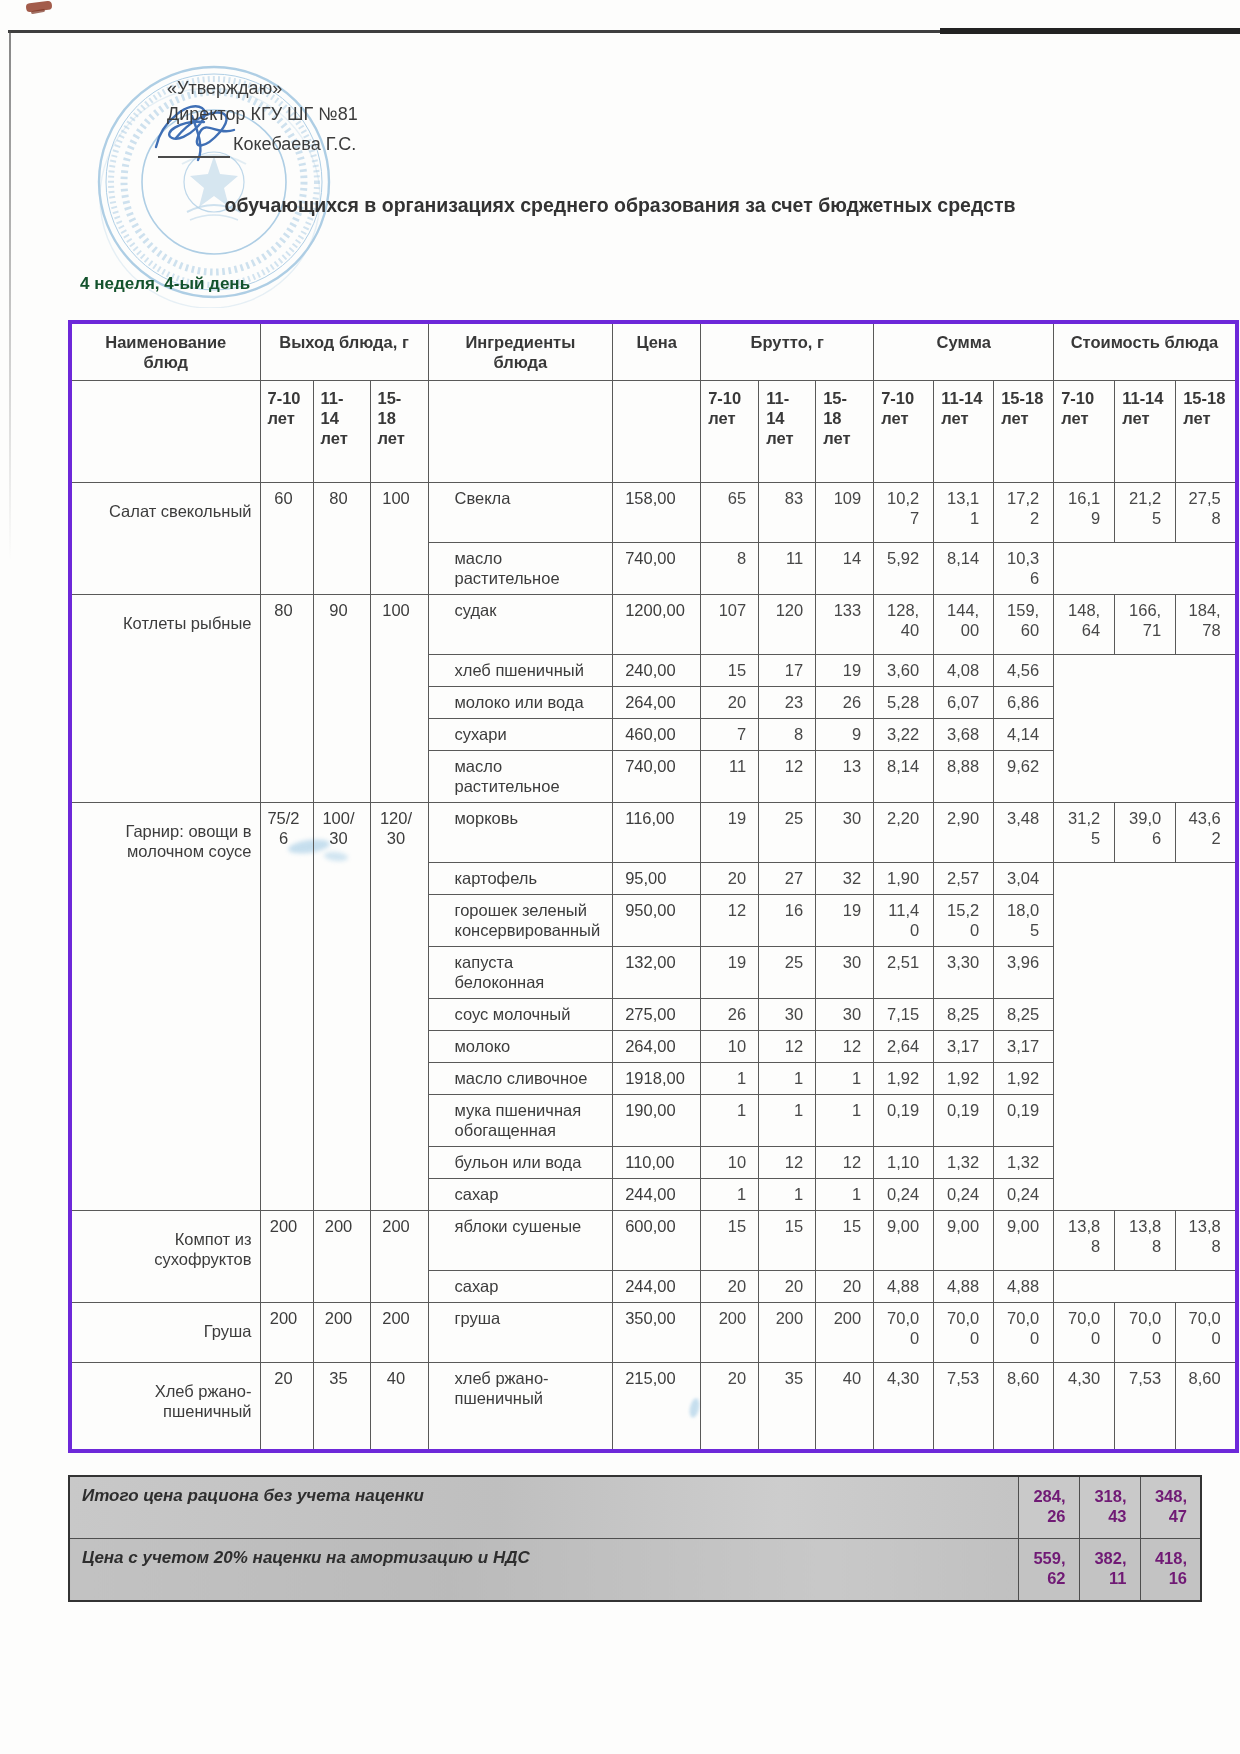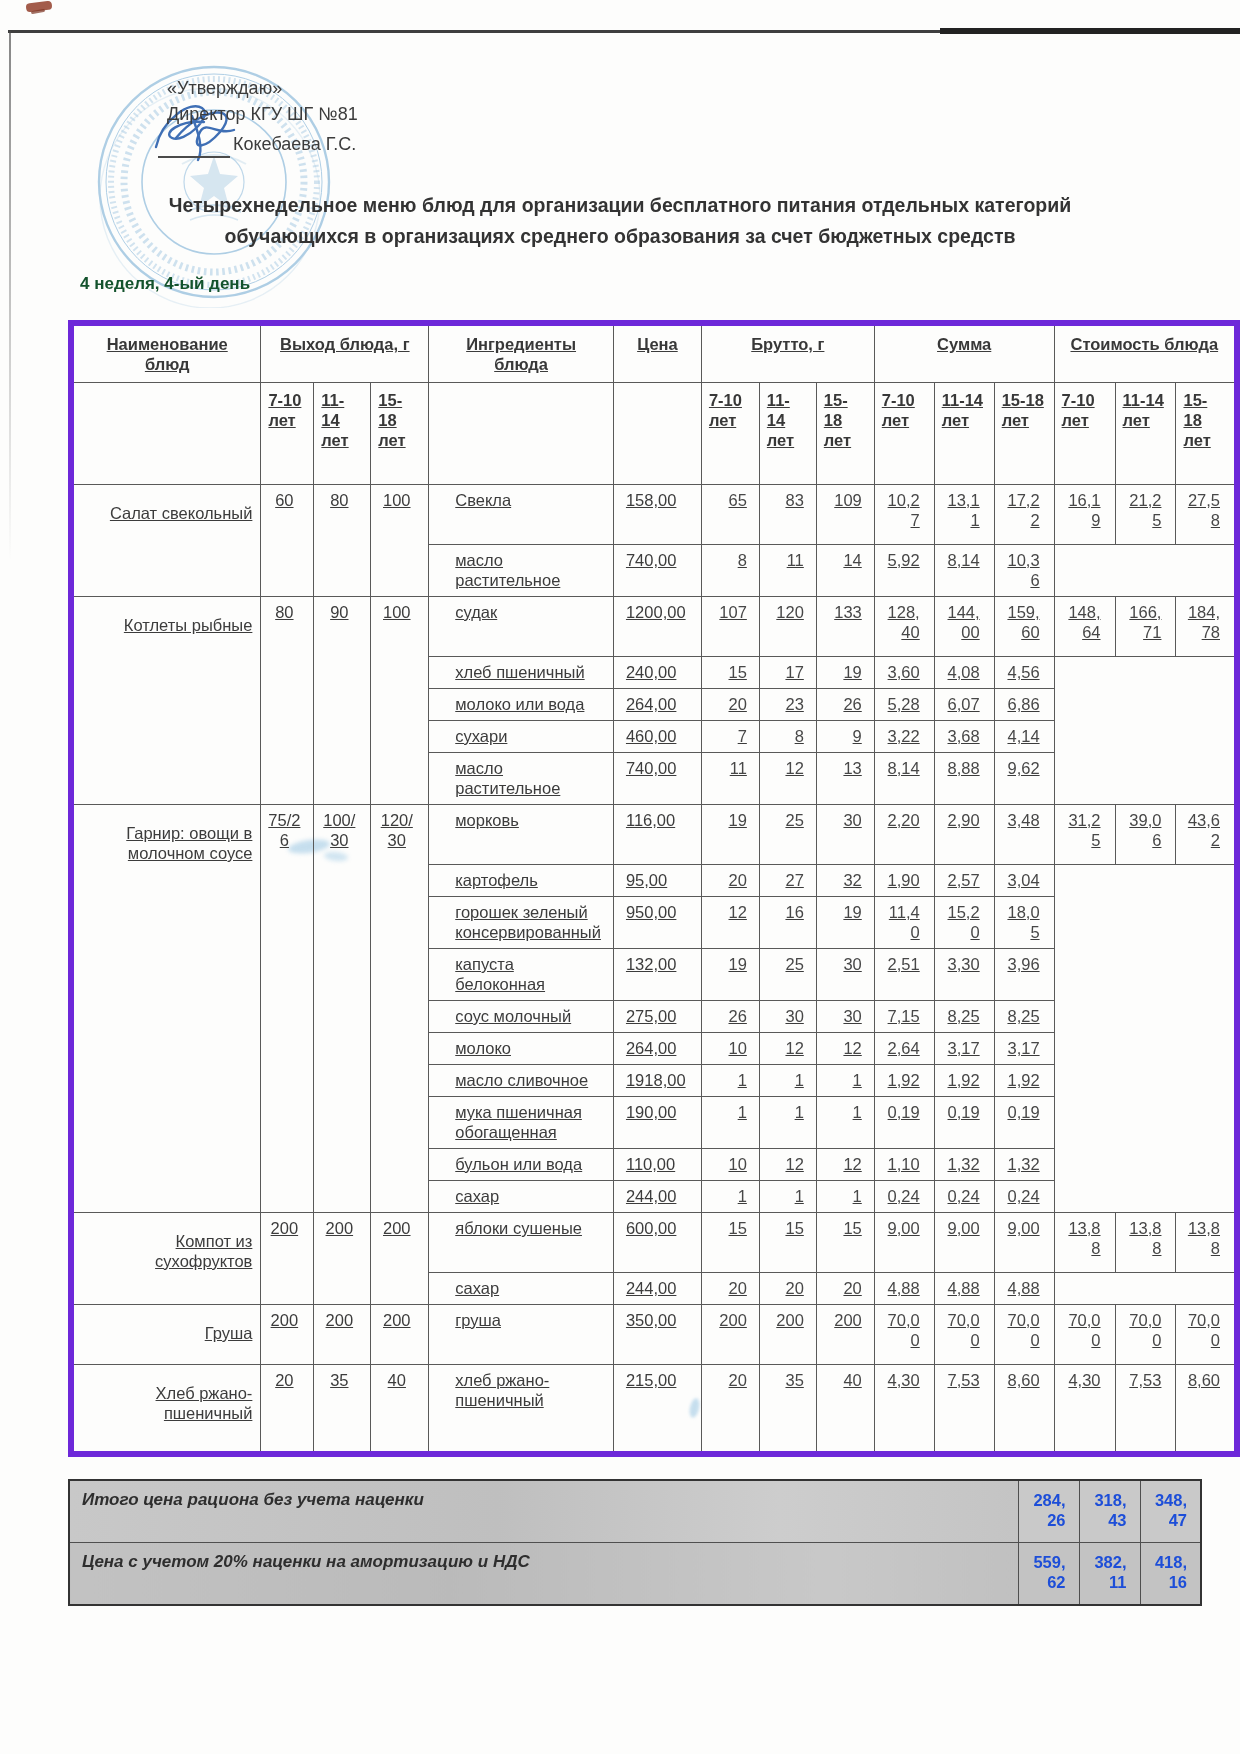--- a/index.html
+++ b/index.html
@@ -28,41 +28,41 @@
   
   .approve{position:absolute;left:167px;top:78px;font-size:18px;}
   .director{position:absolute;left:167px;top:104px;font-size:18px;text-align:center;}
   .signer{position:absolute;left:233px;top:134px;font-size:18px;}
   .title{position:absolute;left:70px;top:190px;width:1100px;text-align:center;
          font-size:19.5px;font-weight:bold;line-height:31px;color:#333;}
   .day{position:absolute;left:80px;top:274px;font-size:17px;font-weight:bold;color:#14532d;}
   
   .tablezone{position:absolute;left:68px;top:320px;}
   table{border-collapse:collapse;table-layout:fixed;}
-  .menu{border:6px solid #6d28d9;text-decoration:underline;}
+  .menu{border:4px solid #6d28d9;}
   .menu td{border:1px solid #595959;font-size:16.5px;line-height:20px;vertical-align:top;
            overflow:hidden;}
   .hc{font-weight:bold;text-align:center;vertical-align:middle;padding:8px 14px;font-size:17px;color:#383838;}
   .hr1 td{height:48px;}
   .hr2 td{height:102px;}
   .hc.age{text-align:left;vertical-align:top;padding:7px 9px 7px 7px;}
   .c-nm{text-align:right;padding:18px 8px 6px 10px;}
   .c-out{text-align:center;padding:5px 12px 6px 6px;word-break:break-all;}
   .c-ing{text-align:left;padding:5px 12px 6px 26px;overflow-wrap:break-word;}
   .c-pr{text-align:left;padding:5px 8px 6px 12px;}
   .c-num{text-align:right;padding:5px 12px 6px 4px;color:#474747;}
   .wrapnum{word-break:break-all;padding-right:14px;padding-left:8px;}
   .r-first td{padding-bottom:14px;}
   .row-last td{padding-bottom:28px;}
   .totals{border:2px solid #333;margin-top:22px;}
   .totals td{border:1px solid #4f4f4f;vertical-align:top;}
   .f-lbl{font-style:italic;font-weight:bold;font-size:17px;color:#2e2e2e;padding:9px 10px 32px 12px;
          background:linear-gradient(90deg,#c8c8c8,#bfbfbf 45%,#cdcdcd 75%,#c4c4c4);}
   .f-val{font-weight:bold;text-align:right;word-break:break-all;padding:9px 13px 9px 8px;
-         background:#c9c9c9;font-size:16.5px;line-height:20px;color:#1d4ed8;}
+         background:#c9c9c9;font-size:16.5px;line-height:20px;color:#701a75;}
   .totals tr:nth-child(2) .f-lbl{background:linear-gradient(90deg,#c2c2c2,#bababa 40%,#c8c8c8 80%,#c0c0c0);}
   .totals tr:nth-child(2) .f-val{background:#c3c3c3;}
 </style>
 </head>
 <body>
 
 <div class="page">
 
   <div class="art-topline"></div>
   <div class="art-topline2"></div>
@@ -100,21 +100,20 @@
       </g>
     </svg>
   </div>
   <div class="sig-underline"></div>
 
   <div class="approve">«Утверждаю»</div>
   <div class="director">Директор КГУ ШГ №81</div>
   <div class="signer">Кокебаева Г.С.</div>
 
   <div class="title">
-    <div>Четырехнедельное меню блюд для организации бесплатного питания отдельных категорий</div>
     <div>обучающихся в организациях среднего образования за счет бюджетных средств</div>
   </div>
 
   <div class="day">4 неделя, 4-ый день</div>
 
   <div class="tablezone">
     <table class="menu">
         <colgroup>
           <col style="width:190px">
           <col style="width:53px">

